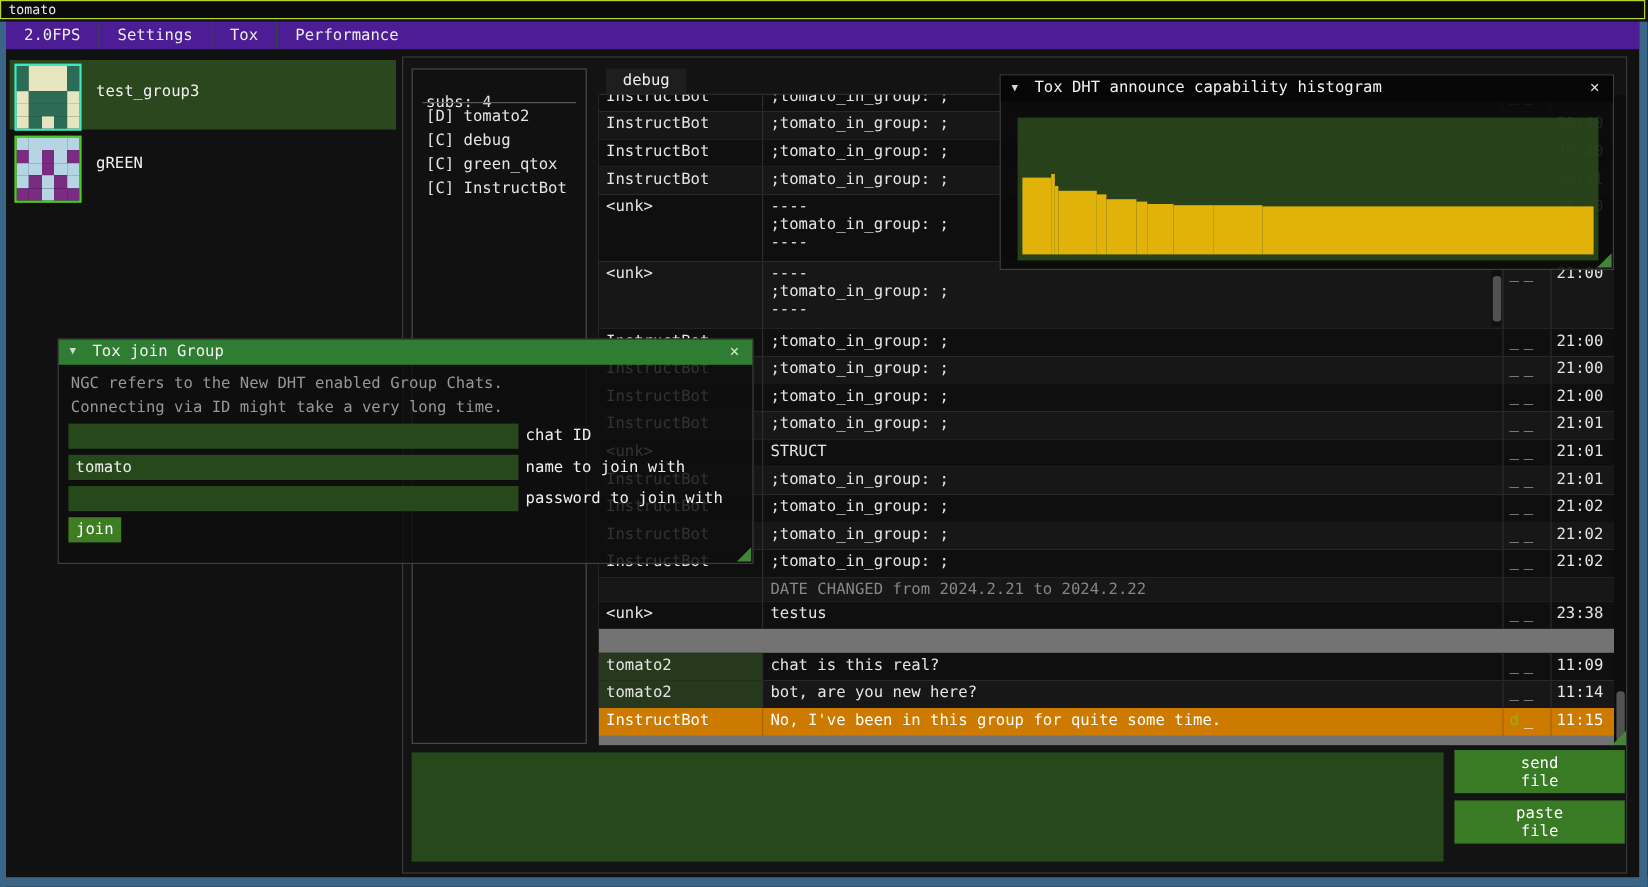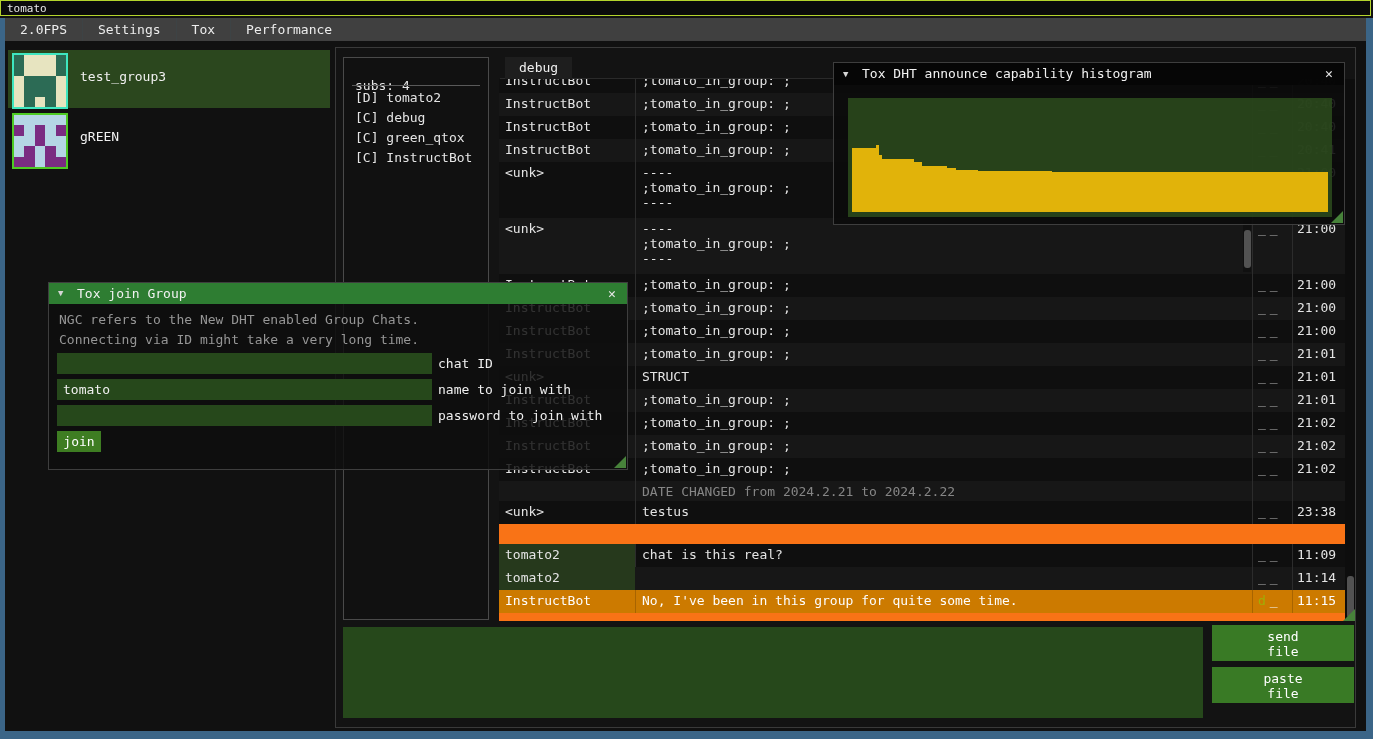--- a/index.html
+++ b/index.html
@@ -4,38 +4,38 @@
 <style>
   html,body{margin:0;padding:0;background:#111;width:1373px;height:739px;overflow:hidden;
     font-family:"DejaVu Sans Mono",monospace;font-size:13px;color:#e4e4e4;}
   #stage{position:absolute;left:0;top:0;width:1373px;height:739px;background:#111;}
   .abs{position:absolute;}
   
   #titlebar{left:0;top:0;width:1371px;height:16px;background:#0b0b0b;border:1px solid #b5d42c;
     font-size:11px;line-height:15px;padding-left:6px;box-sizing:border-box;color:#e8e8e8;}
   .frame{background:#3b6587;}
   
-  #menubar{left:5px;top:18px;width:1361px;height:23px;background:#404040;display:flex;align-items:flex-end;}
+  #menubar{left:5px;top:18px;width:1361px;height:23px;background:#4c1d95;display:flex;align-items:flex-end;}
   .menu-item{padding:0 15px;height:23px;line-height:23px;color:#ececec;}
   .menu-item.sep{border-right:1px solid #3d4345;}
   
   .group-item{left:8px;width:322px;height:58px;}
   .avatar{width:52px;height:52px;display:grid;grid-template-columns:repeat(5,1fr);grid-template-rows:repeat(5,1fr);}
   .group-label{position:absolute;left:72px;top:19px;color:#f0f0f0;}
   
   #subs-panel{left:343px;top:57px;width:146px;height:563px;border:1px solid #4a4a4a;background:#111;box-sizing:border-box;}
   #subs-title{position:absolute;left:11px;top:20px;}
   #subs-sep{position:absolute;left:8px;top:27px;width:128px;border-top:1px solid #5a5a5a;}
   .member{position:absolute;left:11px;color:#e4e4e4;white-space:nowrap;}
   
   #chat-window{left:335px;top:47px;width:1021px;height:681px;border:1px solid #3a3a3a;background:#131313;box-sizing:border-box;}
   #tabbar{left:500px;top:57px;width:845px;height:22px;background:#131313;border-bottom:1px solid #2a2a2a;box-sizing:border-box;}
   #tab-debug{position:absolute;left:5px;top:0;height:22px;line-height:22px;padding:0 14px;background:#1e1e1e;color:#efefef;}
   
-  #messages{left:499px;top:79px;width:846px;height:542px;overflow:hidden;background:#f97316;}
+  #messages{left:499px;top:79px;width:846px;height:542px;overflow:hidden;background:#737373;}
   .row{position:absolute;left:0;width:846px;box-sizing:border-box;}
   .row.alt0{background:#0f0f0f;}
   .row.alt1{background:#171717;}
   .cell{position:absolute;top:0;bottom:0;box-sizing:border-box;padding:3px 0 0 6px;white-space:pre;overflow:hidden;}
   .c-name{left:0;width:136px;}
   .c-msg{left:136px;width:617px;border-left:1px solid #2c2c2c;}
   .c-status{left:753px;width:40px;border-left:1px solid #2c2c2c;color:#b4b4b4;letter-spacing:4px;padding-left:5px;}
   .c-time{left:793px;width:53px;border-left:1px solid #2c2c2c;padding-left:4px;}
   .row.date .c-msg{color:#868686;}
   .name-self{background:#26391c;}
@@ -273,20 +273,21 @@
         <div class="cell c-time">23:38</div>
       </div>
       <div class="row alt0" style="top: 465px; height: 23px;">
         <div class="cell c-name name-self">tomato2</div>
         <div class="cell c-msg">chat is this real?</div>
         <div class="cell c-status"><span>_</span><span>_</span></div>
         <div class="cell c-time">11:09</div>
       </div>
       <div class="row alt1" style="top: 488px; height: 23px;">
         <div class="cell c-name name-self">tomato2</div>
+        <div class="cell c-msg">bot, are you new here?</div>
         <div class="cell c-status"><span>_</span><span>_</span></div>
         <div class="cell c-time">11:14</div>
       </div>
       <div class="row selected" style="top: 511px; height: 23px;">
         <div class="cell c-name">InstructBot</div>
         <div class="cell c-msg">No, I've been in this group for quite some time.</div>
         <div class="cell c-status"><span class="mark-d">d</span><span>_</span></div>
         <div class="cell c-time">11:15</div>
       </div>
     </div>

